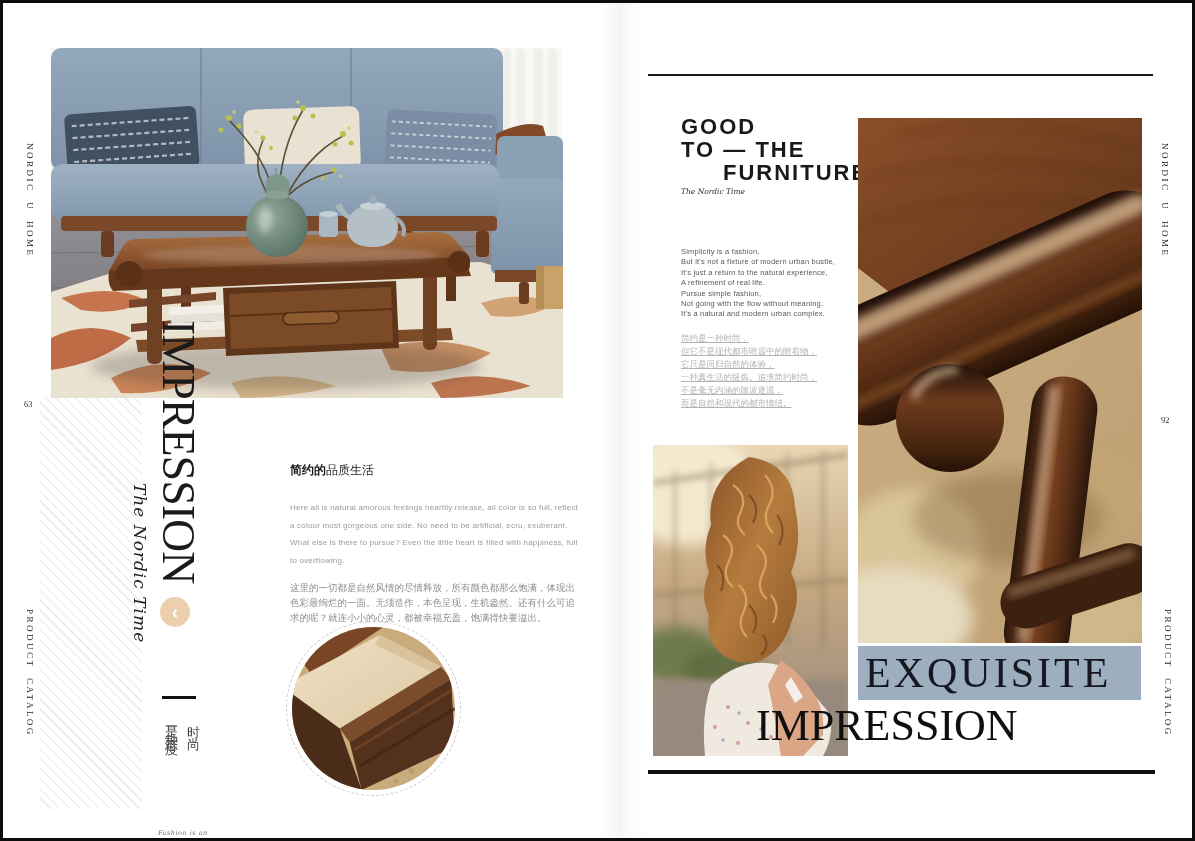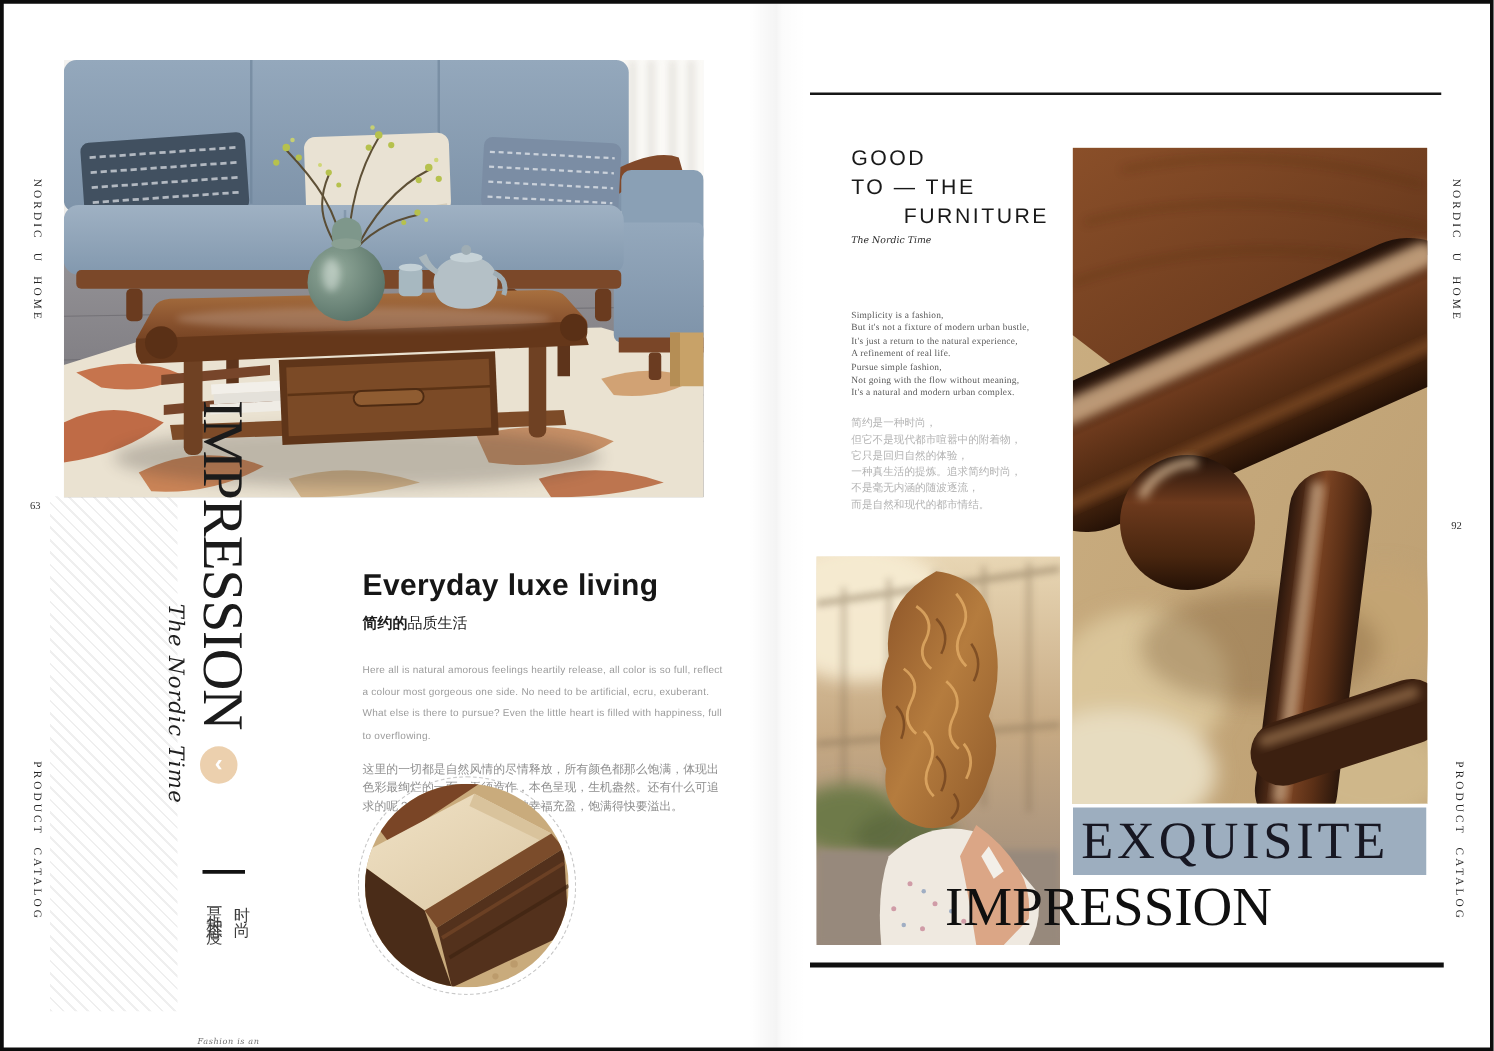--- a/index.html
+++ b/index.html
@@ -25,25 +25,25 @@
   .detail-circle{width:175px;height:175px;border:1px dashed #c9c9c9;border-radius:50%;display:flex;align-items:center;justify-content:center;box-sizing:border-box;}
   .detail-clip{width:163px;height:163px;border-radius:50%;overflow:hidden;}
   .motto-line{width:34px;height:2.5px;background:#111;margin-left:4px;}
   .motto-cols{margin-top:16px;writing-mode:vertical-rl;text-orientation:upright;color:#3b3b3b;height:100px;}
   .motto-cols .m1{font-size:13px;letter-spacing:12px;margin:0 4px;display:block;}
   .motto-cols .m2{font-size:13px;letter-spacing:4px;margin:0 4px;display:block;}
   .motto-script{margin-top:14px;font-family:"DejaVu Serif",serif;font-style:italic;font-size:6.5px;color:#6e6e6e;letter-spacing:.5px;}
   
   .rule-top{height:2px;background:#161616;}
   .rp-header{color:#191919;}
-  .rp-header .hline{font-size:17px;font-weight:400;letter-spacing:2px;line-height:23px;white-space:nowrap;}
+  .rp-header .hline{font-size:22px;font-weight:700;letter-spacing:2px;line-height:23px;white-space:nowrap;}
   .rp-header .indent{padding-left:42px;text-align:right;}
   .rp-script{margin-top:3px;font-family:"DejaVu Serif",serif;font-style:italic;font-size:7.5px;color:#2c2c2c;}
-  .poem-en div{font-family:Liberation Serif, serif;font-size:7.5px;line-height:10.4px;letter-spacing:.2px;color:#585858;white-space:nowrap;}
-  .poem-zh div{font-size:8.5px;line-height:12.9px;color:#b2b2b2;white-space:nowrap;}
+  .poem-en div{font-family:Liberation Sans, sans-serif;font-size:7.5px;line-height:10.4px;letter-spacing:.2px;color:#585858;white-space:nowrap;}
+  .poem-zh div{font-size:8.5px;line-height:12.9px;color:#b2b2b2;white-space:nowrap;text-decoration:underline;}
   .wood-photo{width:284px;height:525px;overflow:hidden;}
   .model-photo{width:195px;height:311px;overflow:hidden;}
   .banner-exquisite{width:283px;height:54px;background:#9DAEBF;font-family:"Liberation Serif",serif;font-size:42px;letter-spacing:3px;color:#171722;line-height:54px;padding-left:7px;box-sizing:border-box;white-space:nowrap;}
   .banner-impression{font-family:"Liberation Serif",serif;font-size:44px;letter-spacing:0px;color:#0f0f0f;line-height:1;white-space:nowrap;z-index:6;}
   .rule-thick{height:4px;background:#101010;}
   .footer-row{display:flex;align-items:center;width:507px;}
   .footer-row .fline{flex:1;height:2px;background:#9b9b9b;}
   .footer-row .ftext{margin:0 15px;font-size:10px;font-weight:800;letter-spacing:.8px;color:#1c1c1c;white-space:nowrap;}
   .spine{background:linear-gradient(90deg,rgba(0,0,0,0) 0%,rgba(0,0,0,0.045) 48%,rgba(0,0,0,0.015) 58%,rgba(0,0,0,0) 100%);}
 </style>
@@ -234,21 +234,20 @@
         <circle cx="322" cy="152" r="4" fill="#9fadb4"></circle>
       </g>
     </svg>
   </div>
 
   <div class="abs impression-vert" style="left:152px;top:317px;">IMPRESSION</div>
   <div class="abs script-vert" style="left:127px;top:480px;">The Nordic Time</div>
   <div class="abs chevron-circle" style="left:157px;top:594px;">‹</div>
 
   <div class="abs article" style="left:287px;top:452px;">
-    <h1>Everyday luxe living</h1>
     <h2><span class="bold">简约的</span><span>品质生活</span></h2>
     <div class="para-en">Here all is natural amorous feelings heartily release, all color is so full, reflect a colour most gorgeous one side. No need to be artificial, ecru, exuberant. What else is there to pursue? Even the little heart is filled with happiness, full to overflowing.</div>
     <div class="para-zh">这里的一切都是自然风情的尽情释放，所有颜色都那么饱满，体现出色彩最绚烂的一面。无须造作，本色呈现，生机盎然。还有什么可追求的呢？就连小小的心灵，都被幸福充盈，饱满得快要溢出。</div>
   </div>
 
   <div class="abs detail-circle" style="left:283px;top:618px;" title="Circular close-up of the walnut coffee table drawer corner over tan carpet">
     <div class="detail-clip">
       <svg viewBox="0 0 164 164" width="163" height="163">
         <defs>
           <linearGradient id="g-cw" x1="0" x2="1" y1="0" y2="1">

